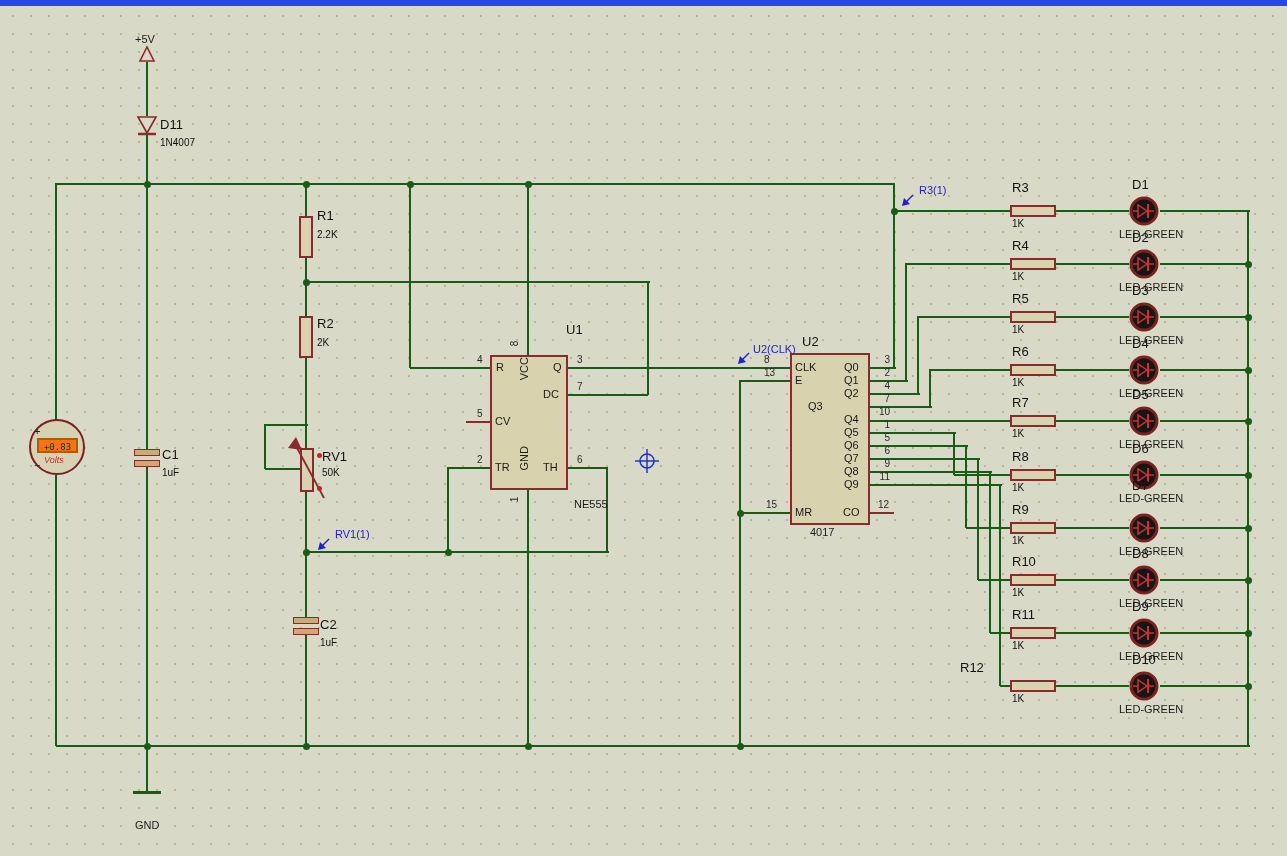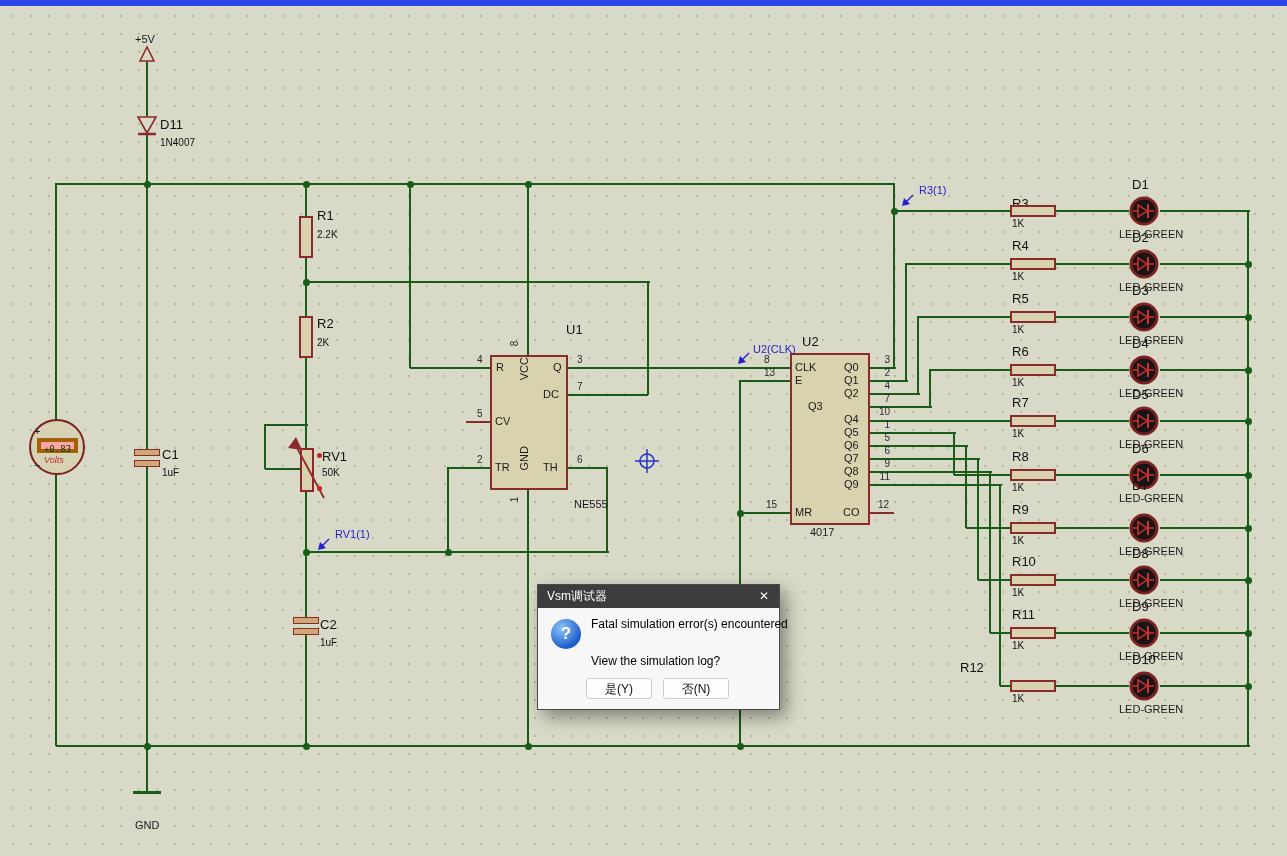--- a/index.html
+++ b/index.html
@@ -21,22 +21,22 @@
   .chip{position:absolute;background:#d8d2ae;border:2px solid #8b2a2a;box-sizing:border-box;}
   .resv{position:absolute;width:14px;height:42px;background:#d8d2ae;border:2px solid #8b2a2a;box-sizing:border-box;}
   .resh{position:absolute;width:46px;height:12px;background:#d8d2ae;border:2px solid #8b2a2a;box-sizing:border-box;}
   .plate{position:absolute;width:26px;height:7px;background:#d0a878;border:1.5px solid #8b2a2a;box-sizing:border-box;}
   .vert{writing-mode:vertical-rl;transform:rotate(180deg);}
   .ledwrap{position:absolute;width:32px;height:32px;}
   .svgwrap{position:absolute;}
   .reddot{position:absolute;width:5px;height:5px;border-radius:50%;background:#cc2222;}
   #meter{position:absolute;left:29px;top:419px;width:56px;height:56px;border-radius:50%;
     border:2px solid #7c2020;background:#d8d2b4;box-sizing:border-box;}
-  #meter .disp{position:absolute;left:6px;top:17px;width:41px;height:15px;background:#fca5a5;
-    border:4px solid #a16207;color:#063c06;font:9px "DejaVu Sans Mono",monospace;
+  #meter .disp{position:absolute;left:6px;top:17px;width:41px;height:15px;background:#f97316;
+    border:2px solid #a16207;color:#063c06;font:9px "DejaVu Sans Mono",monospace;
     text-align:center;line-height:14px;box-sizing:border-box;}
   #meter .volts{position:absolute;left:13px;top:34px;color:#c03030;font-size:9px;font-style:italic;}
   #meter .sign{position:absolute;color:#222;font-size:11px;}
   #gndbar{position:absolute;left:133px;top:791px;width:28px;height:3px;background:#185c18;}
   #dlg{position:absolute;left:537px;top:584px;width:241px;height:124px;background:#f7f7f7;
     border:1px solid #4a4a4a;box-shadow:6px 7px 16px rgba(0,0,0,.4);z-index:10;}
   #dlg .tb{position:absolute;left:0;top:0;right:0;height:23px;background:#3c3c3c;color:#fff;
     font-size:12px;line-height:23px;padding-left:9px;box-sizing:border-box;}
   #dlg .x{position:absolute;right:0;top:0;width:30px;height:23px;color:#fff;text-align:center;
     line-height:23px;font-size:12px;cursor:pointer;background:#3c3c3c;}
@@ -261,21 +261,21 @@
 <span class="pn" style="left:874px;top:367px;width:16px;text-align:right">2</span>
 <span class="pn" style="left:874px;top:380px;width:16px;text-align:right">4</span>
 <span class="pn" style="left:874px;top:393px;width:16px;text-align:right">7</span>
 <span class="pn" style="left:874px;top:406px;width:16px;text-align:right">10</span>
 <span class="pn" style="left:874px;top:419px;width:16px;text-align:right">1</span>
 <span class="pn" style="left:874px;top:432px;width:16px;text-align:right">5</span>
 <span class="pn" style="left:874px;top:445px;width:16px;text-align:right">6</span>
 <span class="pn" style="left:874px;top:458px;width:16px;text-align:right">9</span>
 <span class="pn" style="left:874px;top:471px;width:16px;text-align:right">11</span>
 
-<span class="lbl" style="left:1012px;top:196px">R3</span>
+<span class="lbl" style="left:1012px;top:180px">R3</span>
 <span class="val" style="left:1012px;top:218px">1K</span>
 <div class="resh" style="left:1010px;top:205px"></div>
 <div class="ledwrap" style="left:1128px;top:195px"><svg width="32" height="32">
         <circle cx="16" cy="16" r="13" fill="#161616" stroke="#7c2020" stroke-width="3"></circle>
         <line x1="5" y1="16" x2="10" y2="16" stroke="#d03030" stroke-width="1.5"></line>
         <polygon points="10,10 10,22 19,16" fill="none" stroke="#d03030" stroke-width="1.5"></polygon>
         <line x1="20" y1="9" x2="20" y2="23" stroke="#d03030" stroke-width="2"></line>
         <line x1="20" y1="16" x2="26" y2="16" stroke="#d03030" stroke-width="1.5"></line>
       </svg></div>
 <span class="lbl" style="left:1132px;top:177px">D1</span>
@@ -420,25 +420,14 @@
       </svg>
 </div>
 <div class="svgwrap" style="left:632px;top:446px">
   <svg width="30" height="30">
         <line x1="15" y1="3" x2="15" y2="27" stroke="#2233cc" stroke-width="1.5"></line>
         <line x1="3" y1="15" x2="27" y2="15" stroke="#2233cc" stroke-width="1.5"></line>
         <circle cx="15" cy="15" r="7" fill="none" stroke="#2233cc" stroke-width="1.5"></circle>
       </svg>
 </div>
 
-<div id="dlg">
-  <div class="tb">
-    <span>Vsm调试器</span>
-  </div>
-  <div class="x">✕</div>
-  <div class="qicon">?</div>
-  <div class="m1">Fatal simulation error(s) encountered</div>
-  <div class="m2">View the simulation log?</div>
-  <button class="dbtn" style="left:48px">是(Y)</button>
-  <button class="dbtn" style="left:125px">否(N)</button>
-</div>
 
 </div>
 
 </body></html>

